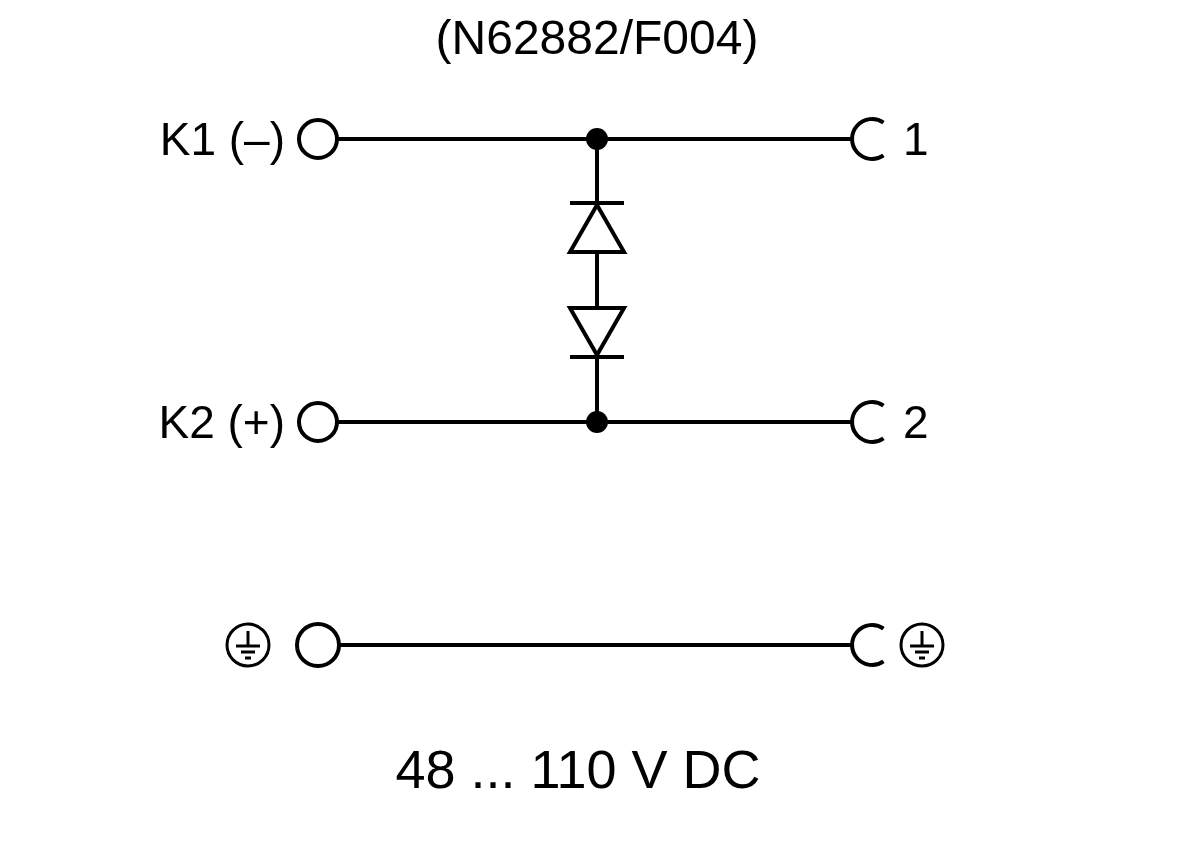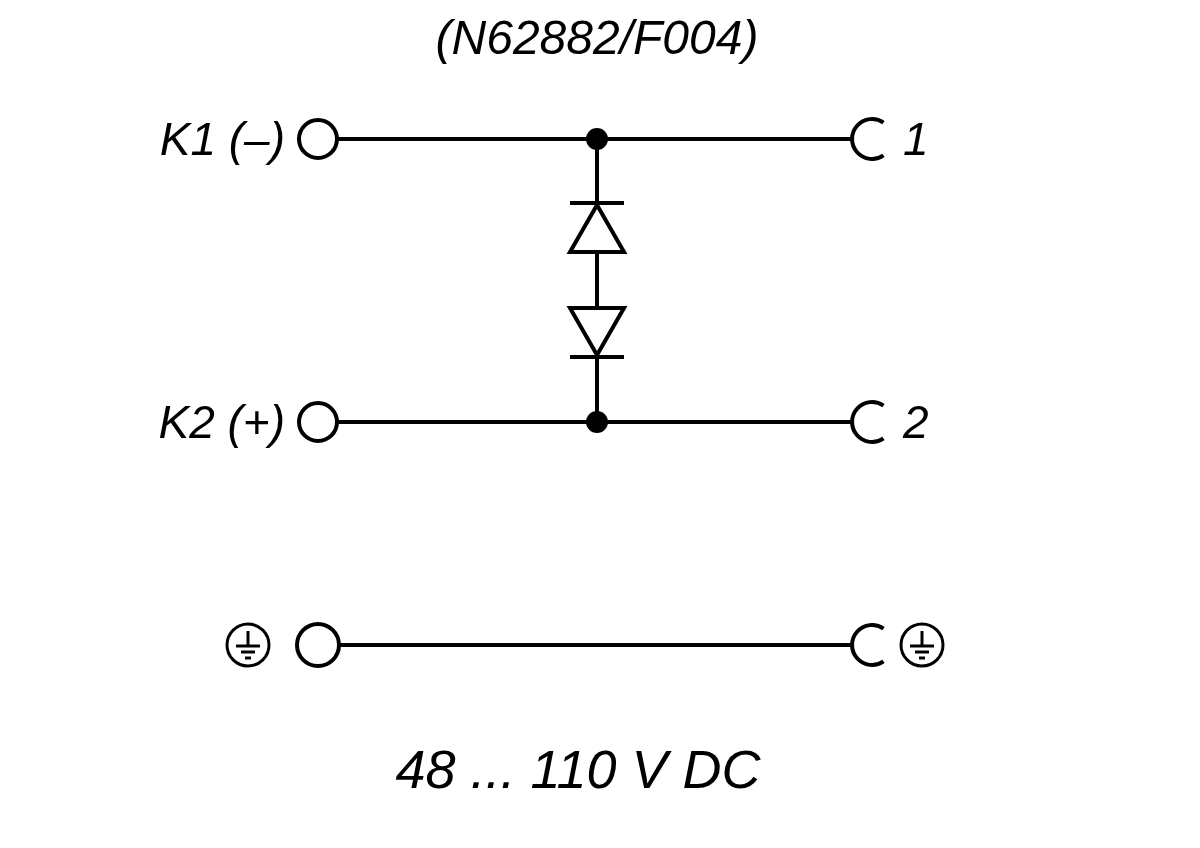--- a/index.html
+++ b/index.html
@@ -7,21 +7,20 @@
     padding: 0;
     background: #ffffff;
   }
   .canvas {
     position: relative;
     width: 988px;
     height: 848px;
     background: #ffffff;
     font-family: "Liberation Sans", sans-serif;
     overflow: hidden;
-    font-style: italic;
   }
   svg {
     display: block;
   }
   svg text {
     fill: #000000;
     font-family: "Liberation Sans", sans-serif;
   }
   .lbl        { font-size: 46px; }
   .lbl-title  { font-size: 48px; }

